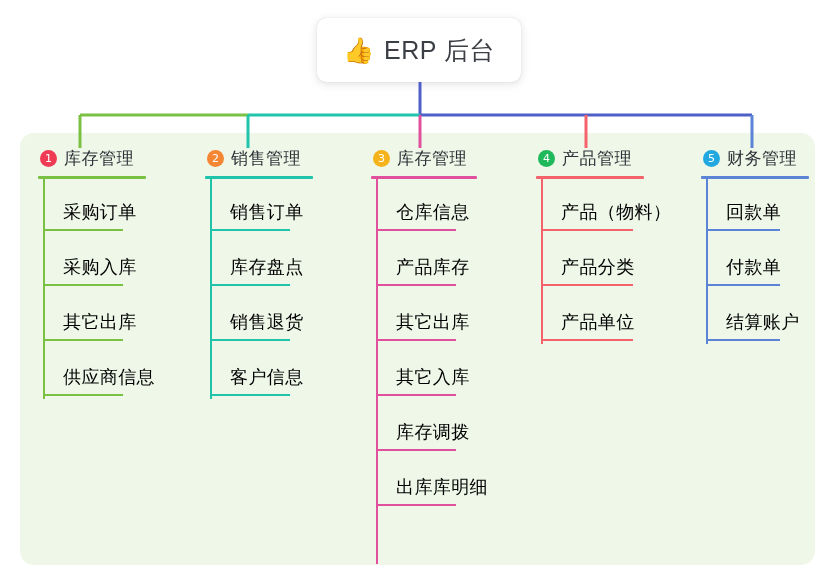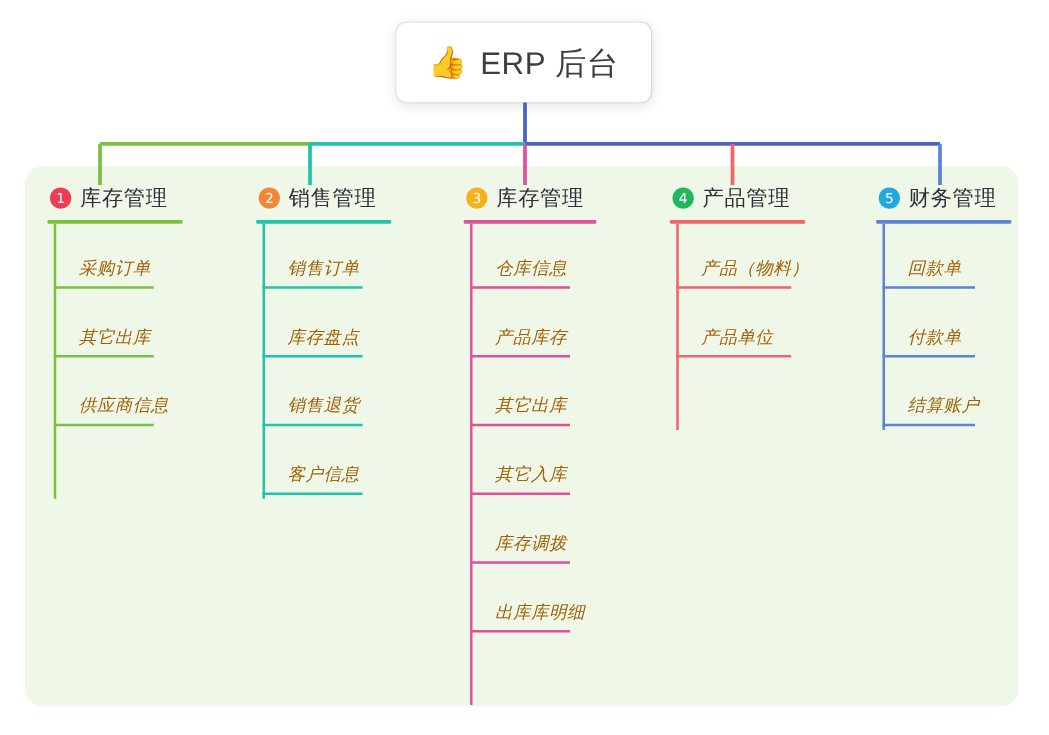--- a/index.html
+++ b/index.html
@@ -113,25 +113,24 @@
     width: 2px;
   }
   .leaf {
     position: relative;
     height: 55px;
   }
   .leaf-label {
     position: absolute;
     left: 25px;
     bottom: 10px;
-    font-size: 14px;
-    color: #a16207;
+    font-size: 18px;
+    color: #000000;
     white-space: nowrap;
     letter-spacing: 0.4px;
-    font-style: italic;
   }
   .leaf-rule {
     position: absolute;
     left: 5px;
     bottom: 3px;
     height: 2px;
   }
 </style>
 </head>
 <body>
@@ -164,20 +163,24 @@
           <span class="col-title">库存管理</span>
         </div>
         <div class="col-rule" style="width: 108px; background: rgb(122, 193, 67);"></div>
         <div class="col-body">
           <div class="spine" style="background: rgb(122, 193, 67); height: 220px;"></div>
           <div class="leaf">
             <span class="leaf-label">采购订单</span>
             <div class="leaf-rule" style="width: 80px; background: rgb(122, 193, 67);"></div>
           </div>
           <div class="leaf">
+            <span class="leaf-label">采购入库</span>
+            <div class="leaf-rule" style="width: 80px; background: rgb(122, 193, 67);"></div>
+          </div>
+          <div class="leaf">
             <span class="leaf-label">其它出库</span>
             <div class="leaf-rule" style="width: 80px; background: rgb(122, 193, 67);"></div>
           </div>
           <div class="leaf">
             <span class="leaf-label">供应商信息</span>
             <div class="leaf-rule" style="width: 80px; background: rgb(122, 193, 67);"></div>
           </div>
         </div>
       </div>
       <div class="column" style="left: 205px;">
@@ -246,20 +249,24 @@
           <span class="col-title">产品管理</span>
         </div>
         <div class="col-rule" style="width: 108px; background: rgb(244, 99, 107);"></div>
         <div class="col-body">
           <div class="spine" style="background: rgb(244, 99, 107); height: 165px;"></div>
           <div class="leaf">
             <span class="leaf-label">产品（物料）</span>
             <div class="leaf-rule" style="width: 92px; background: rgb(244, 99, 107);"></div>
           </div>
           <div class="leaf">
+            <span class="leaf-label">产品分类</span>
+            <div class="leaf-rule" style="width: 92px; background: rgb(244, 99, 107);"></div>
+          </div>
+          <div class="leaf">
             <span class="leaf-label">产品单位</span>
             <div class="leaf-rule" style="width: 92px; background: rgb(244, 99, 107);"></div>
           </div>
         </div>
       </div>
       <div class="column" style="left: 701px;">
         <div class="col-header">
           <span class="badge" style="background: rgb(34, 168, 224);">5</span>
           <span class="col-title">财务管理</span>
         </div>

